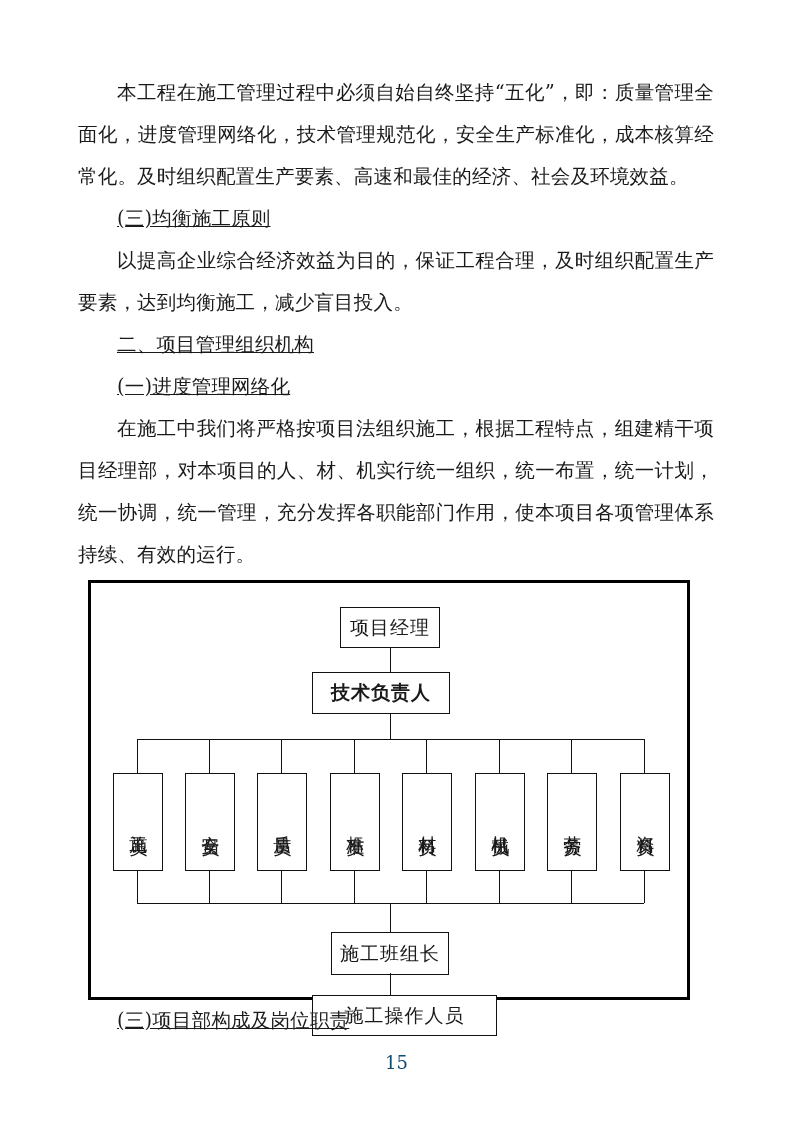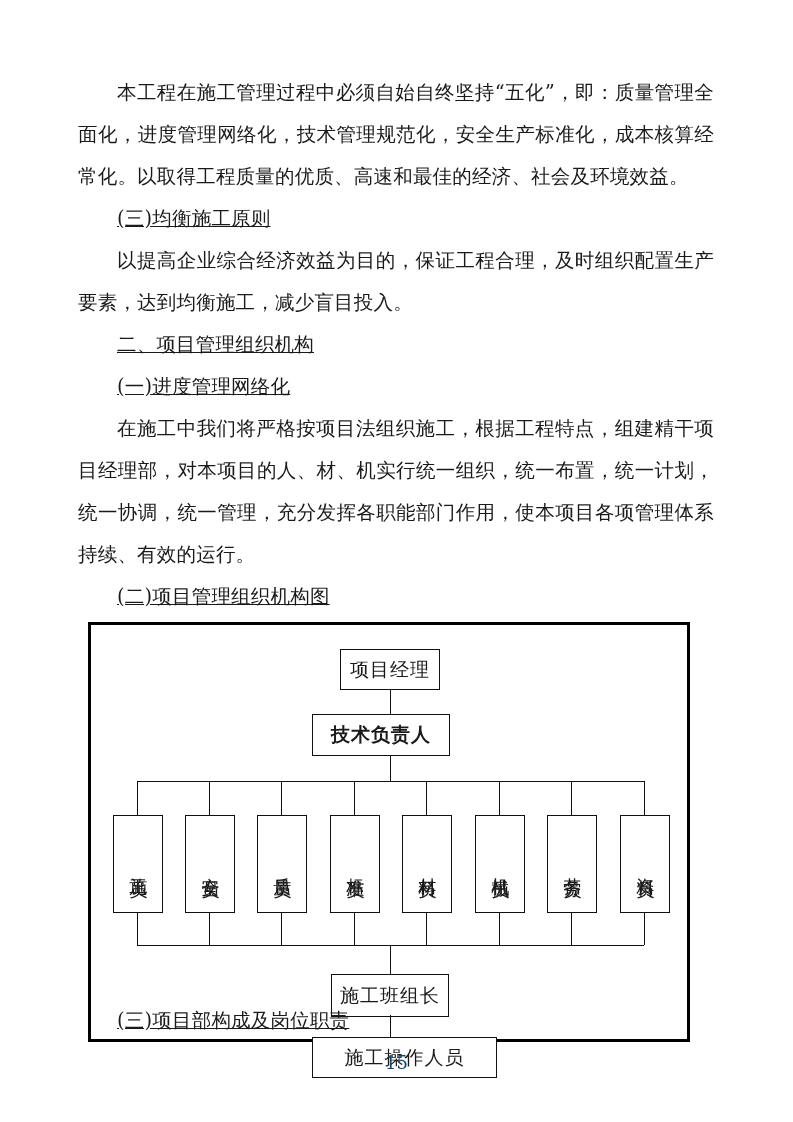--- a/index.html
+++ b/index.html
@@ -49,21 +49,20 @@
   
   .chart-frame {
     position: absolute;
     left: 88px;
     top: 580px;
     width: 602px;
     height: 420px;
     border: 3px solid #000;
     box-sizing: border-box;
     background: #fff;
-    margin-top: 42px;
   }
   .chart-inner {
     position: absolute;
     left: 0; top: 0;
     width: 100%;
     height: 100%;
   }
   .node {
     position: absolute;
     border: 1px solid #111;
@@ -103,21 +102,21 @@
     font-family: "DejaVu Serif", "Liberation Serif", serif;
     color: #0c4a6e;
   }
 </style>
 </head>
 <body>
 
 <div class="page">
 
   <div class="body-text">
-    <p class="para">本工程在施工管理过程中必须自始自终坚持“五化”，即：质量管理全面化，进度管理网络化，技术管理规范化，安全生产标准化，成本核算经常化。以取得工程质量的优质、高速和最佳的经济、社会及环境效益。</p>
+    <p class="para">本工程在施工管理过程中必须自始自终坚持“五化”，即：质量管理全面化，进度管理网络化，技术管理规范化，安全生产标准化，成本核算经常化。及时组织配置生产要素、高速和最佳的经济、社会及环境效益。</p>
     <p class="para tight">(三)均衡施工原则</p>
     <p class="para">以提高企业综合经济效益为目的，保证工程合理，及时组织配置生产要素，达到均衡施工，减少盲目投入。</p>
     <p class="para tight">二、项目管理组织机构</p>
     <p class="para tight">(一)进度管理网络化</p>
     <p class="para">在施工中我们将严格按项目法组织施工，根据工程特点，组建精干项目经理部，对本项目的人、材、机实行统一组织，统一布置，统一计划，统一协调，统一管理，充分发挥各职能部门作用，使本项目各项管理体系持续、有效的运行。</p>
     <p class="para tight">(二)项目管理组织机构图</p>
   </div>
 
   <div class="chart-frame">
     <div class="chart-inner">

